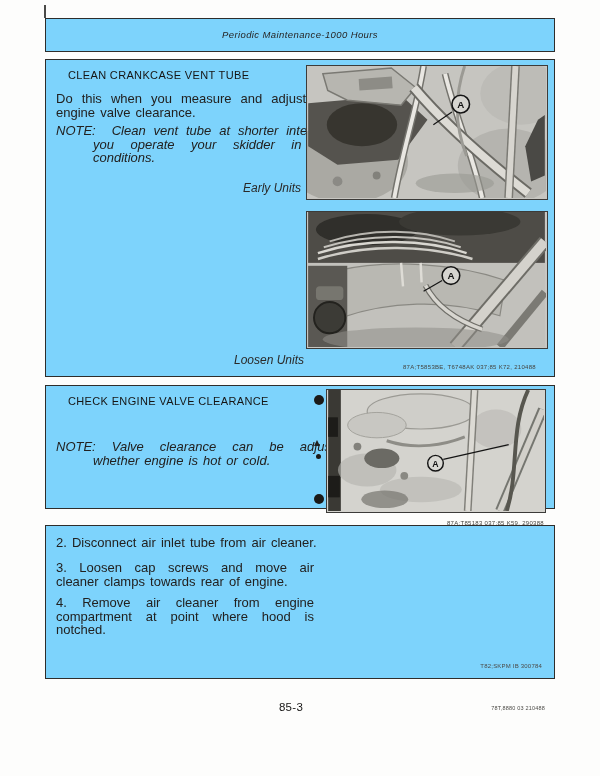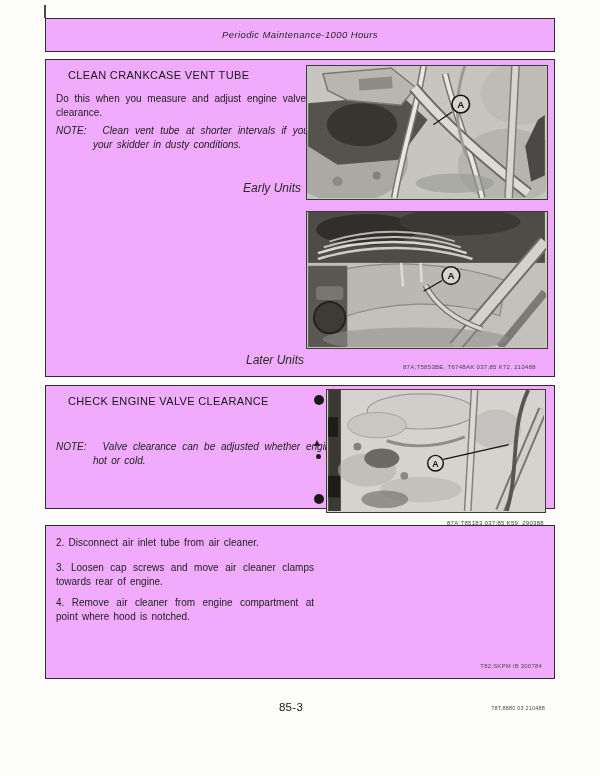--- a/index.html
+++ b/index.html
@@ -3,32 +3,32 @@
 <meta charset="utf-8">
 <style>
   html,body{margin:0;padding:0;}
   body{
     width:600px;height:776px;position:relative;
     background:#fdfdfc;
     font-family:"Liberation Sans", sans-serif;
     color:#1c1c1c;
     overflow:hidden;
   }
-  .box{position:absolute;border:1.6px solid #2e2d2b;background:#f0abfc;box-sizing:border-box;}
+  .box{position:absolute;border:1.6px solid #2e2d2b;background:#7dd3fc;box-sizing:border-box;}
   .crop-mark{position:absolute;background:#4a4a48;}
   .hdr-text{
     position:absolute;left:0;right:0;top:10px;text-align:center;
     font-style:italic;font-size:9.5px;letter-spacing:.4px;color:#262524;
   }
   .sec-title{
     position:absolute;left:10px;font-weight:normal;font-size:11px;
     letter-spacing:.35px;color:#161514;white-space:nowrap;margin-left:12px;
   }
   .body-text{
-    position:absolute;left:10px;font-size:10px;line-height:13.5px;
+    position:absolute;left:10px;font-size:13px;line-height:13.5px;
     text-align:justify;color:#222120;word-spacing:1.5px;margin:0;
   }
   .note{
     font-style:italic;padding-left:37px;text-indent:-37px;
   }
   .note .note-label{margin-right:16px;}
   .units-caption{
     position:absolute;font-style:italic;font-size:12px;color:#2a2928;
     text-align:right;margin:0;
   }
@@ -125,21 +125,21 @@
       <path d="M242,82 L196,138" stroke="#ccca C4" stroke-width="5" fill="none"></path>
       <path d="M120,75 C130,95 150,110 178,120" stroke="#6f6e68" stroke-width="6" fill="none"></path>
       <path d="M120,75 C130,95 150,110 178,120" stroke="#d8d6d0" stroke-width="3.5" fill="none"></path>
       <ellipse cx="110" cy="130" rx="95" ry="12" fill="#8f8e88" opacity="0.55"></ellipse>
       <line x1="137" y1="70" x2="118" y2="81" stroke="#141414" stroke-width="1.2"></line>
       <circle cx="146" cy="65" r="9" fill="#d6d5d0" stroke="#141414" stroke-width="1.6"></circle>
       <text x="146" y="68.5" text-anchor="middle" font-size="10" font-weight="bold" fill="#111" font-family="Liberation Sans, sans-serif">A</text>
     </svg>
   </div>
 
-  <p class="units-caption" style="left:5px;top:293px;width:253px;">Later Units</p>
+  <p class="units-caption" style="left:5px;top:293px;width:253px;">Loosen Units</p>
 
   <p class="photo-id" style="left:260px;top:304px;width:230px;">87A;T5853BE, T6748AK 037;85 K72, 210488</p>
 </div>
 
 <div class="box" style="left:45px;top:385px;width:510px;height:124px;">
 
   <div class="sec-title" style="top:9px;">CHECK ENGINE VALVE CLEARANCE</div>
 
 
   <p class="body-text note" style="top:54px;width:256px;">

